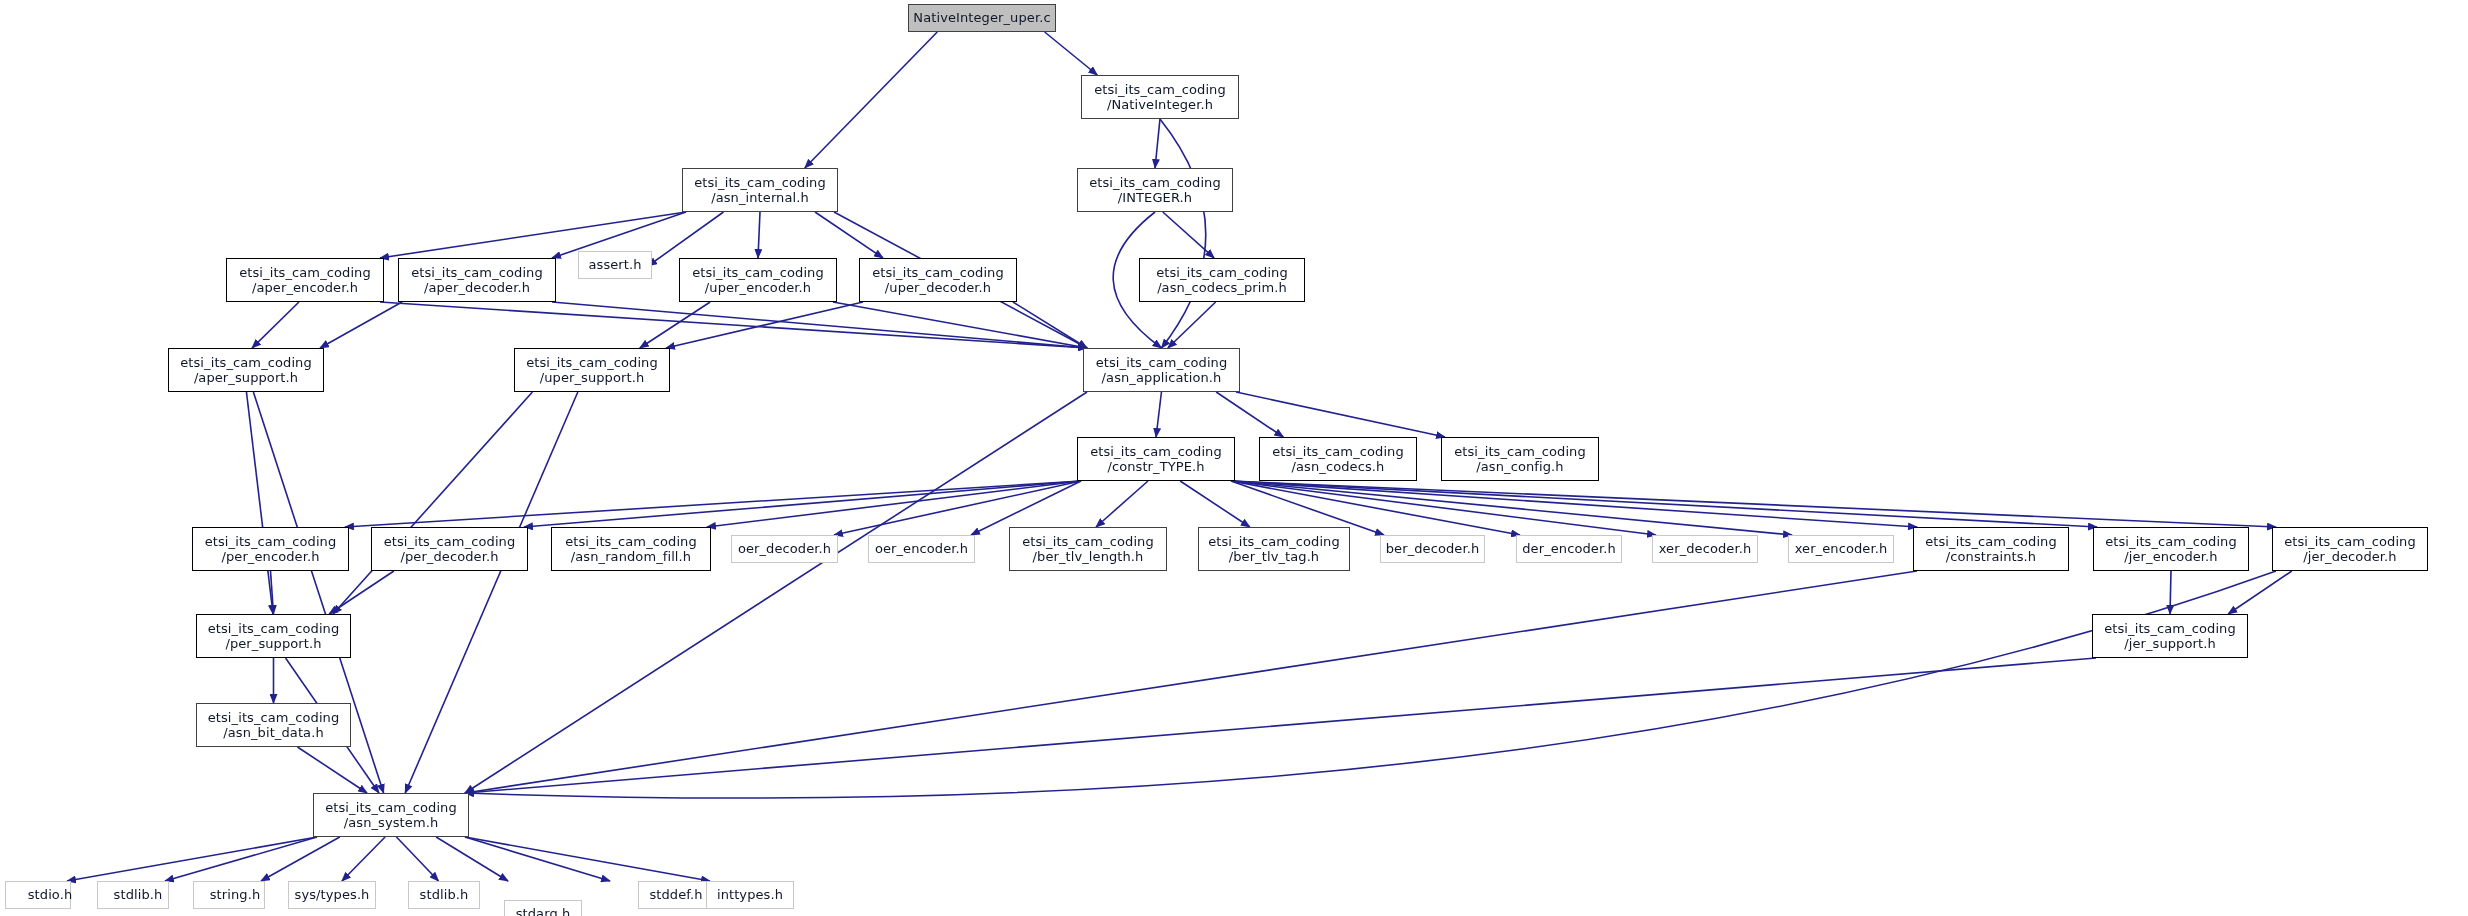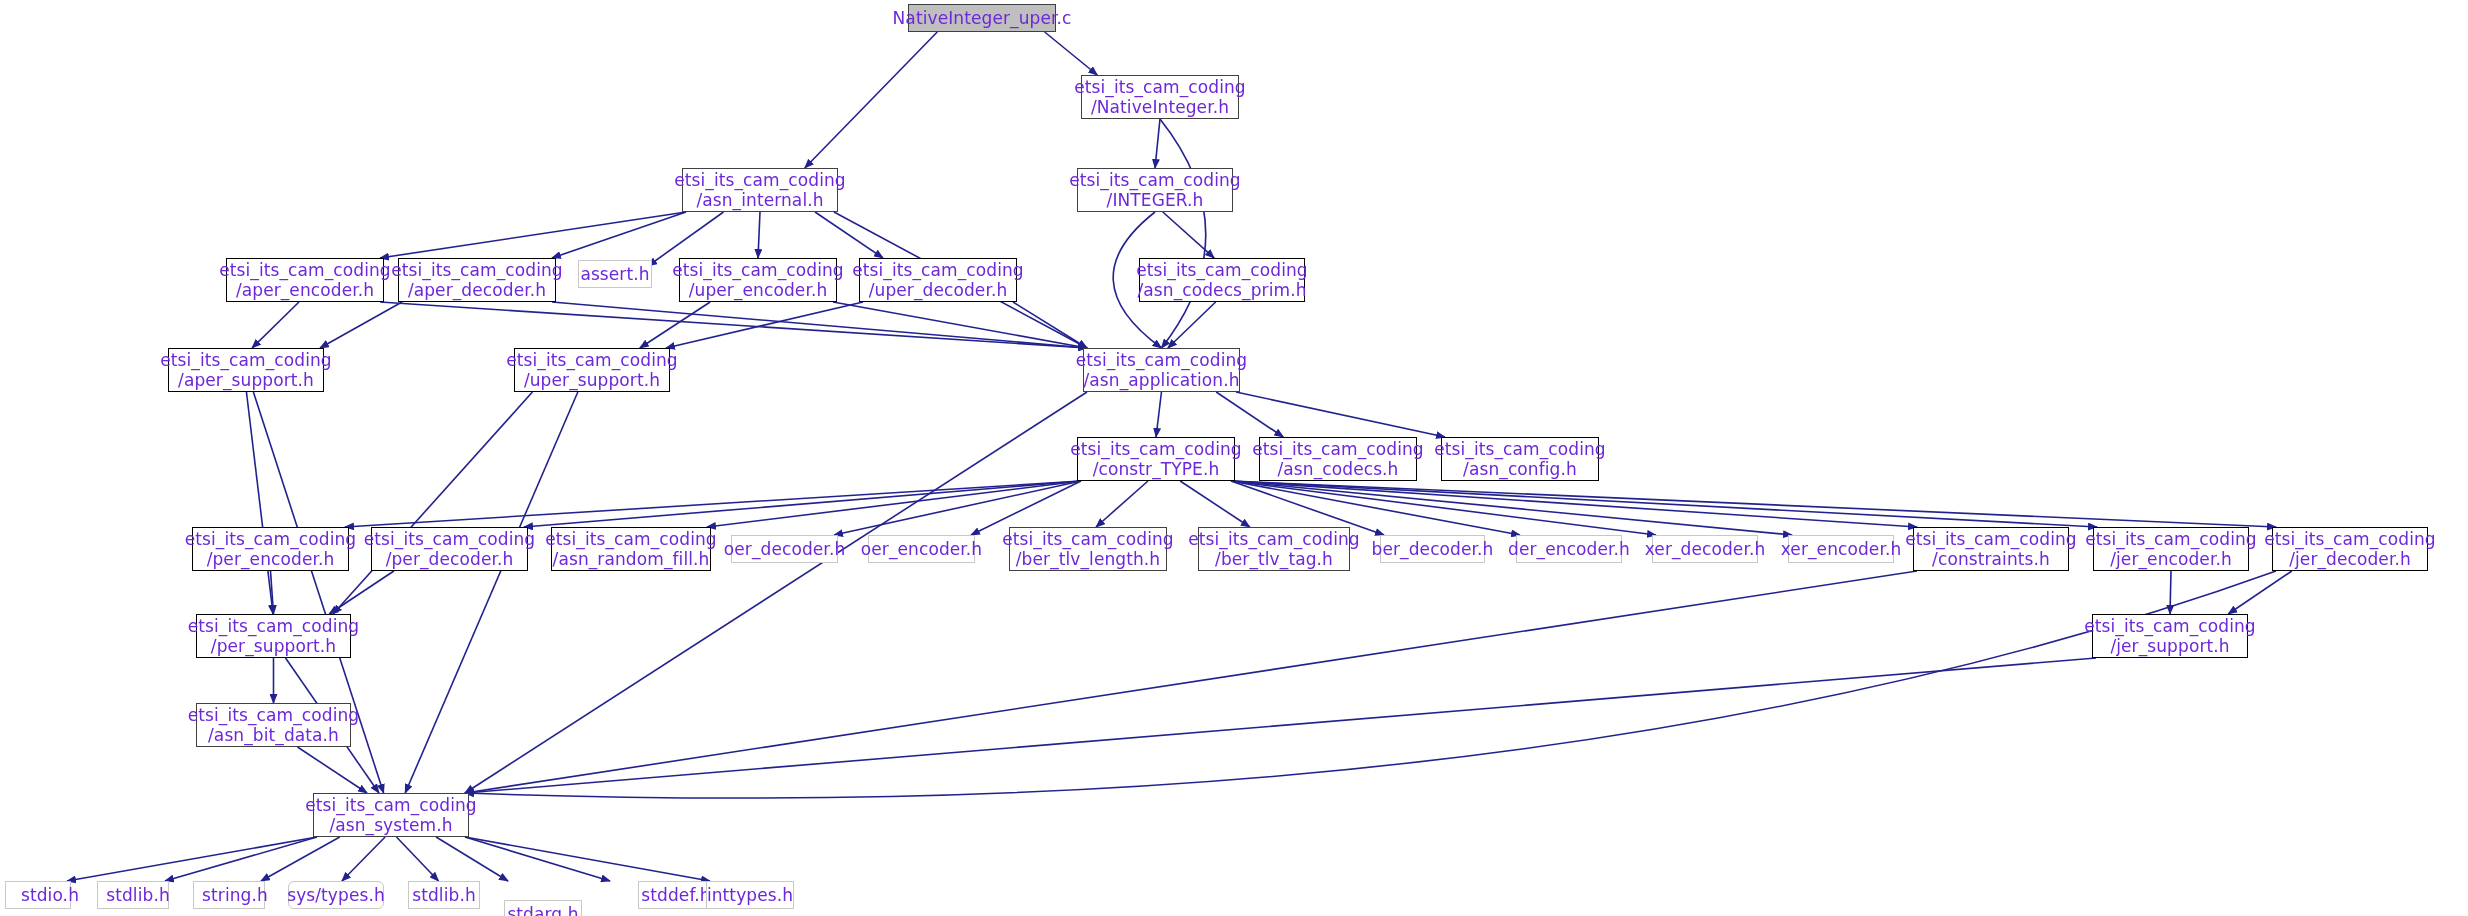--- a/index.html
+++ b/index.html
@@ -12,23 +12,23 @@
     overflow:hidden;
   }
   #edges{position:absolute;left:0;top:0;width:2468px;height:916px;}
   .node{
     position:absolute;
     box-sizing:border-box;
     display:flex;
     align-items:center;
     justify-content:center;
     text-align:center;
-    font-size:17px;
+    font-size:13px;
     line-height:1.18;
-    color:#6d28d9;
+    color:#0f172a;
     background:#ffffff;
     border:1.4px solid #000000;
     white-space:pre-line;
     letter-spacing:0.1px;
     z-index:2;
   }
   .node.root{
     background:#bfbfbf;
     border:1.6px solid #404040;
   }
@@ -118,21 +118,21 @@
       <div class="node dark" style="left: 1081px; top: 75px; width: 158px; height: 44px;">etsi_its_cam_coding
 /NativeInteger.h</div>
       <div class="node dark" style="left: 682px; top: 168px; width: 156px; height: 44px;">etsi_its_cam_coding
 /asn_internal.h</div>
       <div class="node dark" style="left: 1077px; top: 168px; width: 156px; height: 44px;">etsi_its_cam_coding
 /INTEGER.h</div>
       <div class="node" style="left: 226px; top: 258px; width: 158px; height: 44px;">etsi_its_cam_coding
 /aper_encoder.h</div>
       <div class="node" style="left: 398px; top: 258px; width: 158px; height: 44px;">etsi_its_cam_coding
 /aper_decoder.h</div>
-      <div class="node ext" style="left: 578px; top: 260px; width: 74px; height: 28px;">assert.h</div>
+      <div class="node ext" style="left: 578px; top: 251px; width: 74px; height: 28px;">assert.h</div>
       <div class="node" style="left: 679px; top: 258px; width: 158px; height: 44px;">etsi_its_cam_coding
 /uper_encoder.h</div>
       <div class="node" style="left: 859px; top: 258px; width: 158px; height: 44px;">etsi_its_cam_coding
 /uper_decoder.h</div>
       <div class="node" style="left: 1139px; top: 258px; width: 166px; height: 44px;">etsi_its_cam_coding
 /asn_codecs_prim.h</div>
       <div class="node" style="left: 168px; top: 348px; width: 156px; height: 44px;">etsi_its_cam_coding
 /aper_support.h</div>
       <div class="node" style="left: 514px; top: 348px; width: 156px; height: 44px;">etsi_its_cam_coding
 /uper_support.h</div>
@@ -170,19 +170,19 @@
 /per_support.h</div>
       <div class="node" style="left: 2092px; top: 614px; width: 156px; height: 44px;">etsi_its_cam_coding
 /jer_support.h</div>
       <div class="node dark" style="left: 196px; top: 703px; width: 155px; height: 44px;">etsi_its_cam_coding
 /asn_bit_data.h</div>
       <div class="node dark" style="left: 313px; top: 793px; width: 156px; height: 44px;">etsi_its_cam_coding
 /asn_system.h</div>
       <div class="node ext" style="left: 5px; top: 881px; width: 66px; height: 28px; padding-left: 24px;">stdio.h</div>
       <div class="node ext" style="left: 97px; top: 881px; width: 72px; height: 28px; padding-left: 10px;">stdlib.h</div>
       <div class="node ext" style="left: 193px; top: 881px; width: 72px; height: 28px; padding-left: 12px;">string.h</div>
-      <div class="node ext" style="left: 288px; top: 881px; width: 96px; height: 28px; border-radius: 6px;">sys/types.h</div>
+      <div class="node ext" style="left: 288px; top: 881px; width: 88px; height: 28px;">sys/types.h</div>
       <div class="node ext" style="left: 408px; top: 881px; width: 72px; height: 28px;">stdlib.h</div>
       <div class="node ext" style="left: 504px; top: 881px; width: 78px; height: 28px; margin-top: 19px;">stdarg.h</div>
       <div class="node ext" style="left: 606px; top: 881px; width: 76px; height: 28px; margin-left: 32px;">stddef.h</div>
       <div class="node ext" style="left: 706px; top: 881px; width: 88px; height: 28px;">inttypes.h</div>
     </div>
 </div>
 
 </body></html>

